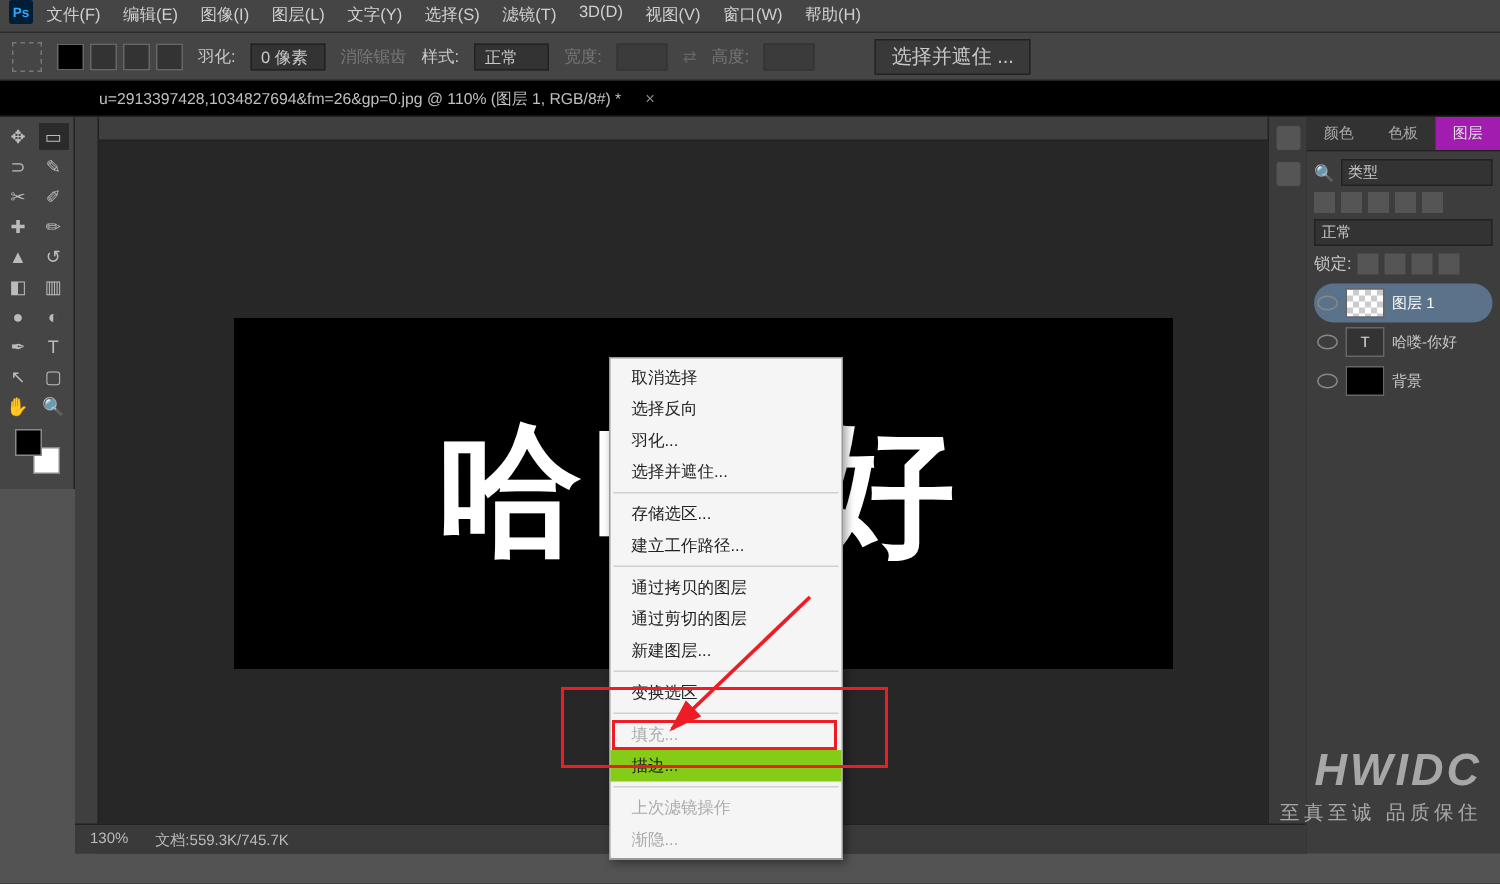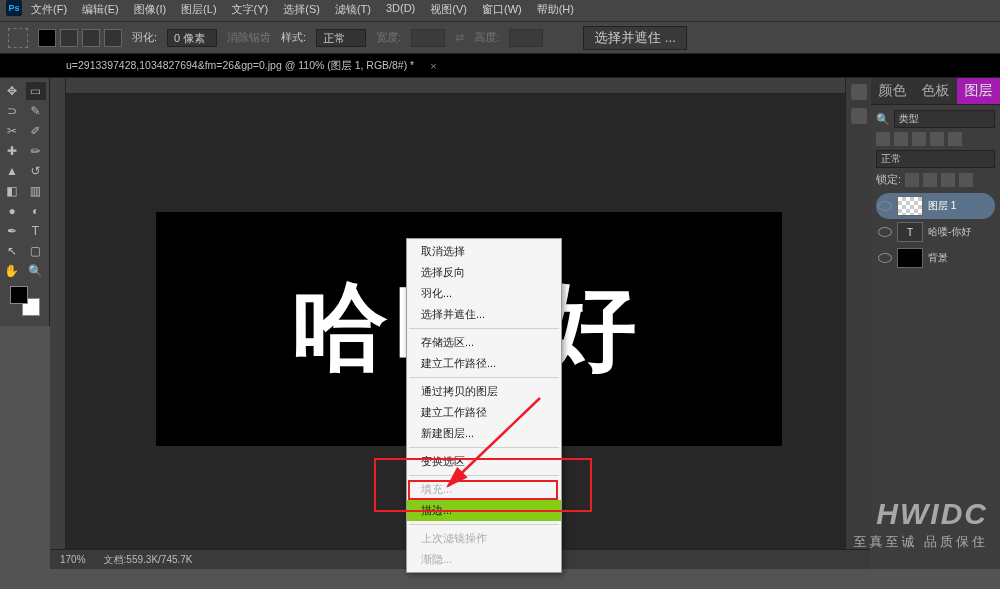--- a/index.html
+++ b/index.html
@@ -36,21 +36,21 @@
 .ctx-item.hl { background:#84cc16; }
 .ctx-sep { height:1px; background:#d0d0d0; margin:3px 2px; }
 .red-box { position:absolute; border:2px solid #ee1c25; pointer-events:none; z-index:60; }
 .red-outer { left:374px; top:458px; width:218px; height:54px; }
 .red-inner { left:408px; top:480px; width:150px; height:20px; }
 .arrow { position:absolute; left:440px; top:394px; z-index:55; pointer-events:none; }
 .right-dock { position:absolute; right:0; top:0; width:130px; bottom:0; background:#3d3d3d; border-left:1px solid #222; }
 .collapsed { width:26px; position:absolute; left:-26px; top:0; bottom:0; background:#3b3b3b; border-left:1px solid #222; display:flex; flex-direction:column; align-items:center; padding-top:6px; gap:8px; }
 .col-icon { width:16px; height:16px; background:#555; border-radius:2px; }
 .panel-tabs { display:flex; background:#323232; border-bottom:1px solid #222; }
-.ptab { flex:1; text-align:center; padding:4px 0; font-size:14px; color:#aaa; }
+.ptab { flex:1; text-align:center; padding:4px 0; font-size:10px; color:#aaa; }
 .ptab.active { background:#a21caf; color:#e0e0e0; }
 .panel-body { padding:5px; background:#3d3d3d; }
 .sel-row { display:flex; gap:4px; margin-bottom:4px; align-items:center; }
 .dd { background:#333; border:1px solid #222; padding:1px 4px; font-size:10px; flex:1; height:18px; color:#c8c8c8; }
 .mini-ic { width:14px; height:14px; background:#555; }
 .layer-list { margin-top:6px; }
 .layer-row { display:flex; align-items:center; padding:3px 2px; gap:5px; font-size:10px;border-radius:13px; }
 .layer-row.sel { background:#5a728a; color:#fff; }
 .eye { width:14px; height:10px; border:1px solid #888; border-radius:50%; }
 .thumb { width:26px; height:20px; background:#000; border:1px solid #666; }
@@ -190,36 +190,36 @@
         <div class="layer-row">
           <div class="eye"></div>
           <div class="thumb"></div>
           <span>背景</span>
         </div>
       </div>
     </div>
   </div>
 
   <div class="status">
-    <span>170%</span>
+    <span>130%</span>
     <span>文档:559.3K/745.7K</span>
   </div>
 </div>
 
 <div class="ctx-menu" id="ctx">
     <div class="ctx-item">取消选择</div>
     <div class="ctx-item">选择反向</div>
     <div class="ctx-item">羽化...</div>
     <div class="ctx-item">选择并遮住...</div>
     <div class="ctx-sep"></div>
     <div class="ctx-item">存储选区...</div>
     <div class="ctx-item">建立工作路径...</div>
     <div class="ctx-sep"></div>
     <div class="ctx-item">通过拷贝的图层</div>
-    <div class="ctx-item">建立工作路径</div>
+    <div class="ctx-item">通过剪切的图层</div>
     <div class="ctx-item">新建图层...</div>
     <div class="ctx-sep"></div>
     <div class="ctx-item">变换选区</div>
     <div class="ctx-sep"></div>
     <div class="ctx-item dim">填充...</div>
     <div class="ctx-item hl">描边...</div>
     <div class="ctx-sep"></div>
     <div class="ctx-item dim">上次滤镜操作</div>
     <div class="ctx-item dim">渐隐...</div>
   </div>

